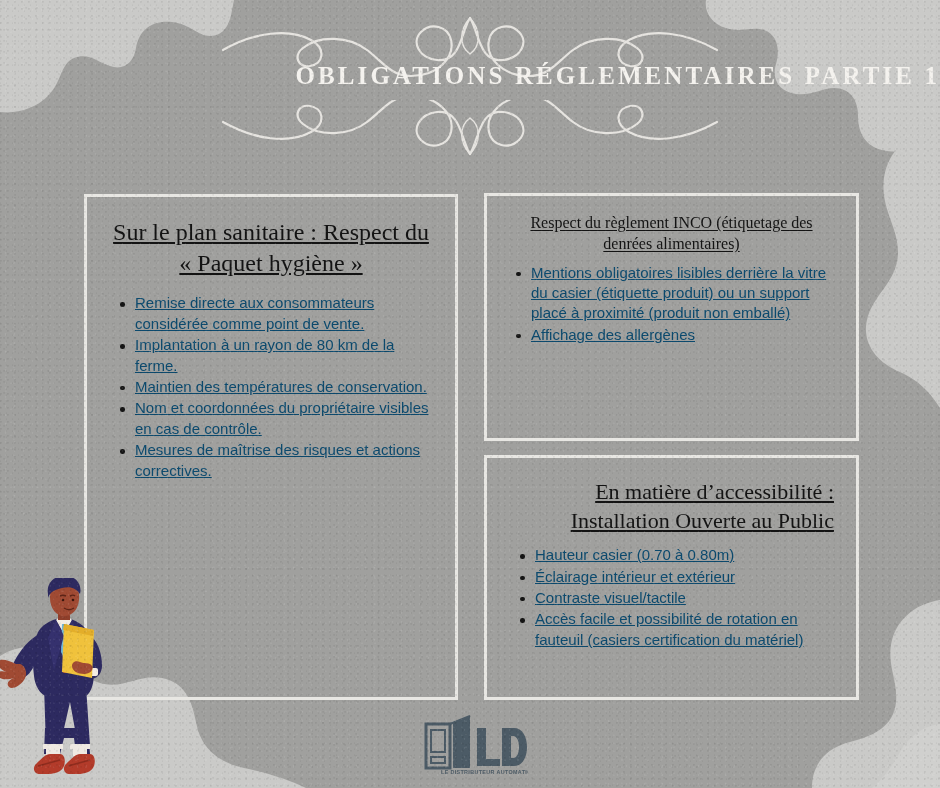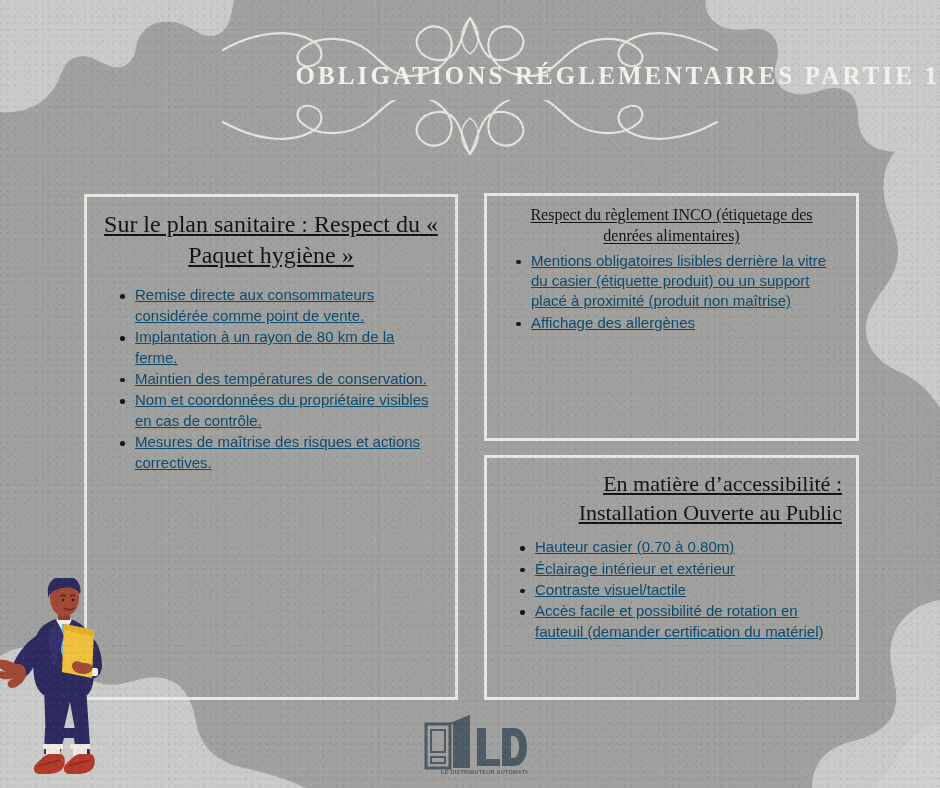--- a/index.html
+++ b/index.html
@@ -84,21 +84,21 @@
   #panel-access    { left: 484px; top: 455px; width: 375px; height: 245px; }
 
   .panel-heading {
     font-family: "Liberation Serif", serif;
     font-size: 23px;
     line-height: 1.30;
     color: #131313;
     text-align: center;
     text-decoration: underline;
     text-underline-offset: 2px;
-    margin: 0;
+    margin: 8px;
     font-weight: normal;
   }
   #panel-hygiene .panel-heading { padding: 12px 14px 0 14px; font-size: 24px; }
   #panel-inco    .panel-heading { padding: 9px 26px 0 26px;  font-size: 16px; }
   #panel-access  .panel-heading { padding: 12px 14px 0 14px; font-size: 22px; text-align: right; }
 
   ul.bullets {
     margin: 0;
     padding: 0;
     list-style: none;
@@ -211,32 +211,32 @@
       <li>Implantation à un rayon de 80 km de la ferme.</li>
       <li>Maintien des températures de conservation.</li>
       <li>Nom et coordonnées du propriétaire visibles en cas de contrôle.</li>
       <li>Mesures de maîtrise des risques et actions correctives.</li>
     </ul>
   </div>
 
   <div class="panel" id="panel-inco">
     <h2 class="panel-heading">Respect du règlement INCO (étiquetage des denrées alimentaires)</h2>
     <ul class="bullets">
-      <li>Mentions obligatoires lisibles derrière la vitre du casier (étiquette produit) ou un support placé à proximité (produit non maîtrise)</li>
+      <li>Mentions obligatoires lisibles derrière la vitre du casier (étiquette produit) ou un support placé à proximité (produit non emballé)</li>
       <li>Affichage des allergènes</li>
     </ul>
   </div>
 
   <div class="panel" id="panel-access">
     <h2 class="panel-heading">En matière d’accessibilité : Installation Ouverte au Public</h2>
     <ul class="bullets">
       <li>Hauteur casier (0.70 à 0.80m)</li>
       <li>Éclairage intérieur et extérieur</li>
       <li>Contraste visuel/tactile</li>
-      <li>Accès facile et possibilité de rotation en fauteuil (demander certification du matériel)</li>
+      <li>Accès facile et possibilité de rotation en fauteuil (casiers certification du matériel)</li>
     </ul>
   </div>
 
   <svg class="person" width="130" height="210" viewBox="0 0 130 210" aria-hidden="true">
 
     <path d="M46,108 L88,108 L92,168 L80,168 L72,124 L62,168 L48,168 Z" fill="#2d2a60"></path>
     <path d="M47,150 L90,150 L92,176 L78,176 L76,160 L66,160 L62,176 L46,176 Z" fill="#2d2a60"></path>
 
     <rect x="45" y="166" width="20" height="5" fill="#efe9e2"></rect>
     <rect x="72" y="166" width="20" height="5" fill="#efe9e2"></rect>

